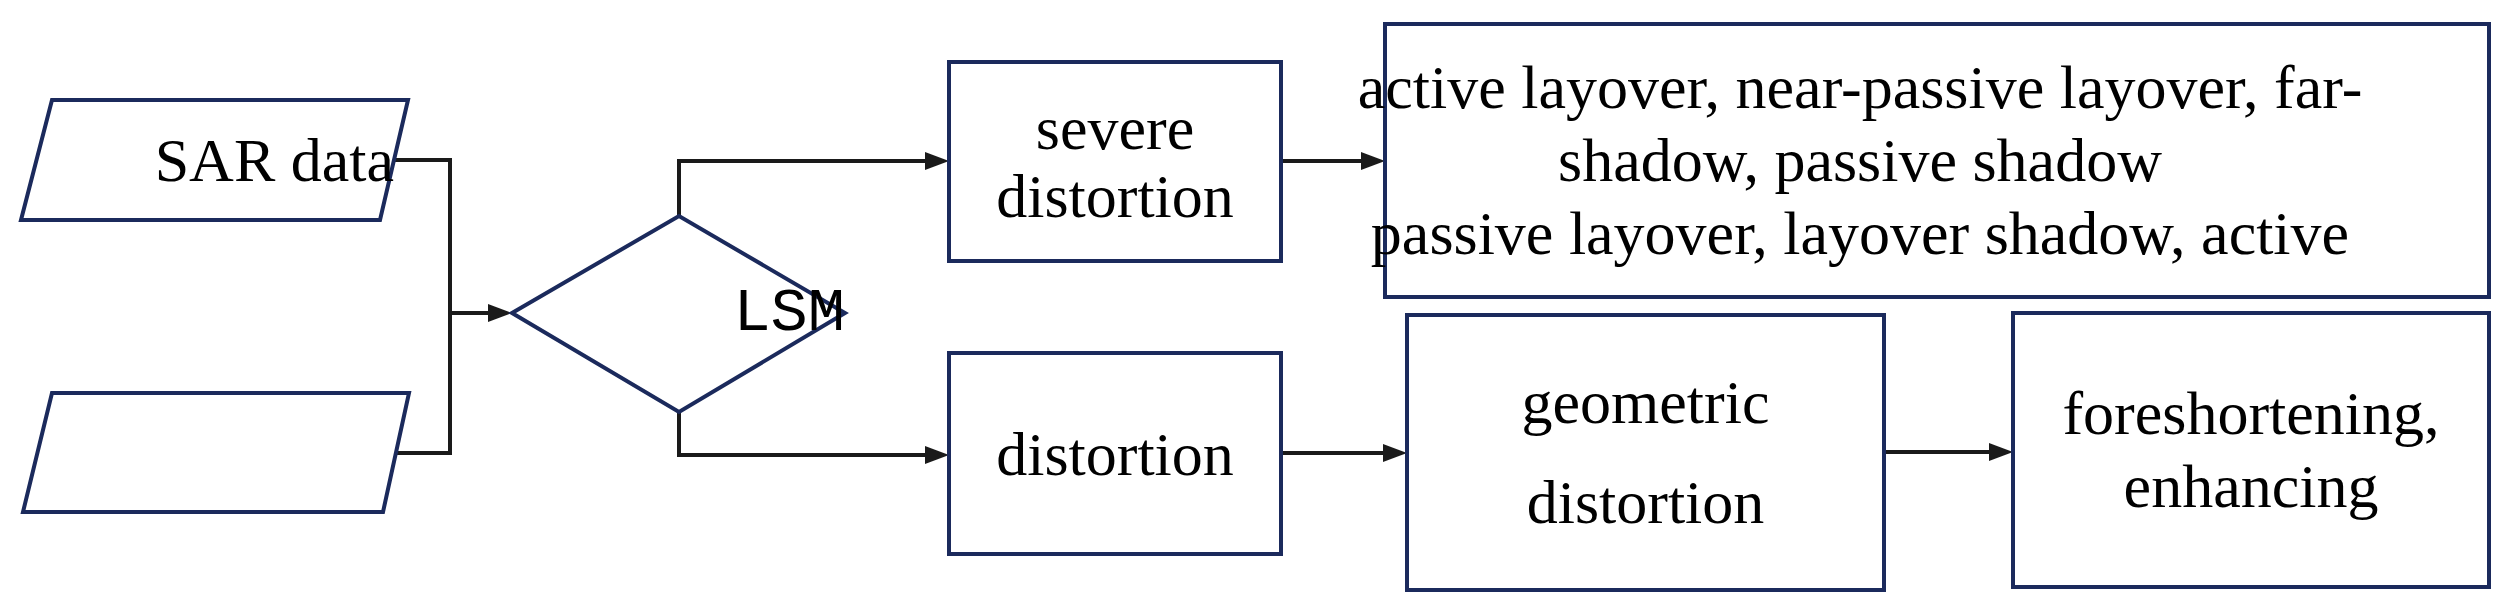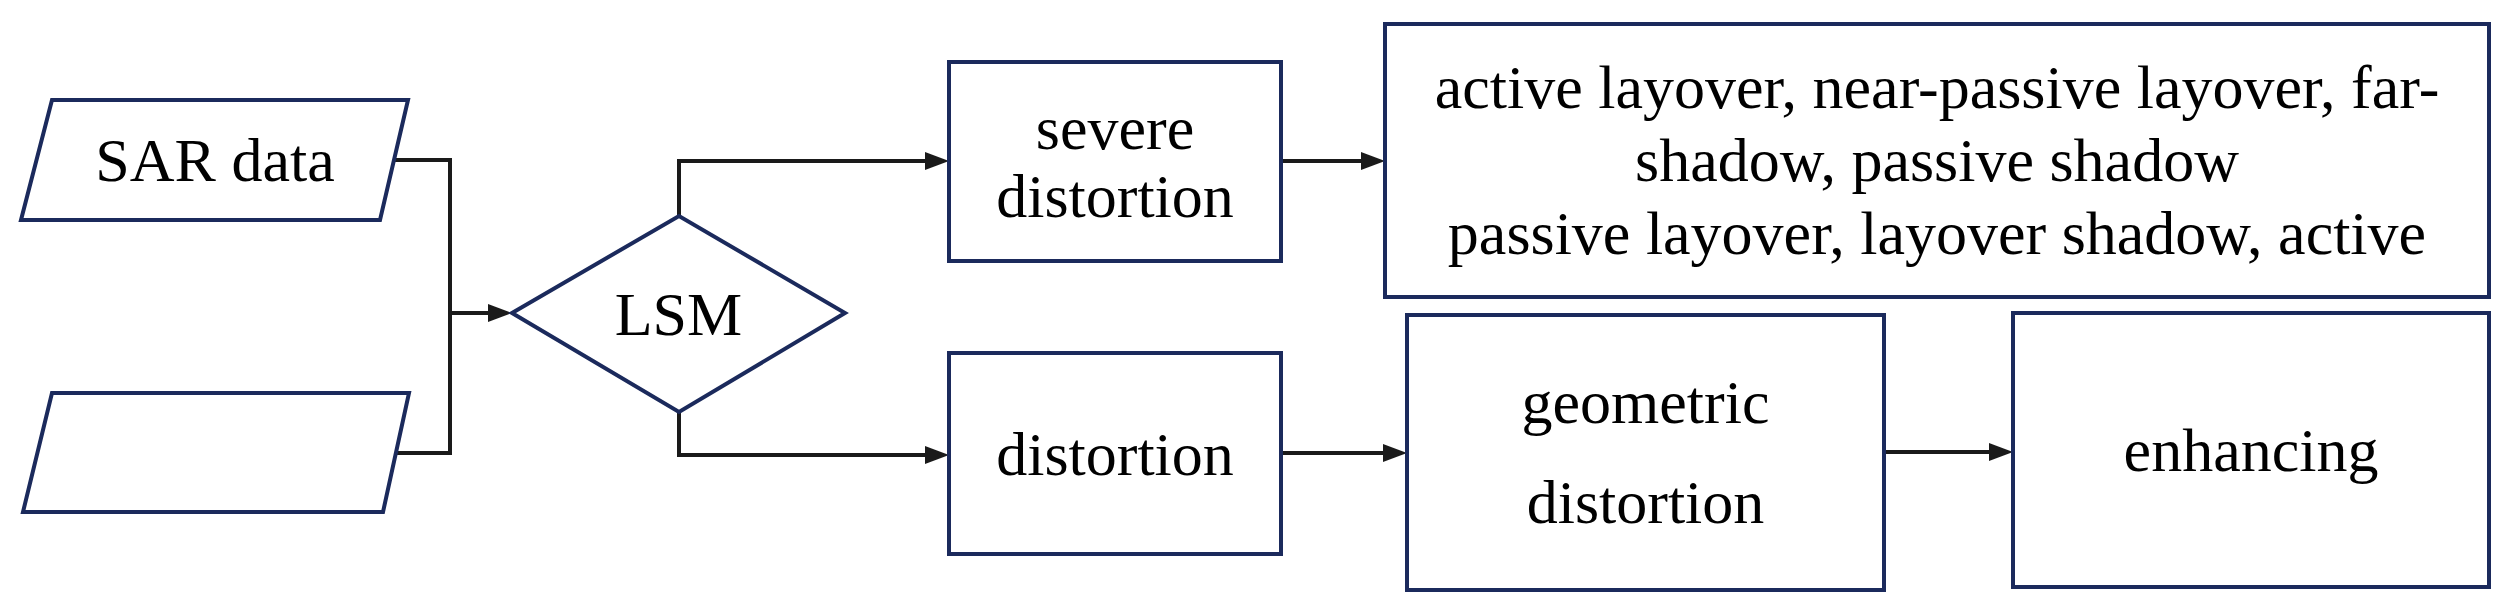--- a/index.html
+++ b/index.html
@@ -23,21 +23,21 @@
   .arrowhead{fill:var(--line-color);stroke:none;}
   .label{
     position:absolute;z-index:2;
     display:flex;flex-direction:column;
     align-items:center;justify-content:center;
     text-align:center;
     font-size:62px;line-height:68px;
     white-space:nowrap;
   }
   .label.wide{line-height:73px;}
-  .label.single{line-height:1;}
+  .label.single{line-height:1;align-items:flex-end;}
 </style>
 </head>
 <body>
 
 <div class="canvas">
 
   <svg width="2514" height="605" viewBox="0 0 2514 605">
 
     <g>
 
@@ -79,41 +79,42 @@
       <rect class="shape" x="1407" y="315" width="477" height="275"></rect>
       <rect class="shape" x="2013" y="313" width="476" height="274"></rect>
     </g>
   </svg>
 
   <div class="label single" style="left:36px;top:100px;width:358px;height:120px;">
     <div>SAR data</div>
   </div>
 
 
-  <div class="label single" style="left:512px;top:216px;width:333px;height:196px;">
+  <div class="label single" style="left:512px;top:216px;width:333px;height:196px;font-family:Liberation Mono, monospace;">
     <div>LSM</div>
   </div>
 
   <div class="label" style="left:949px;top:62px;width:332px;height:199px;">
     <div>severe</div>
     <div>distortion</div>
   </div>
 
   <div class="label" style="left:949px;top:353px;width:332px;height:201px;">
     <div>distortion</div>
   </div>
 
-  <div class="label wide" style="left:1385px;top:24px;width:1104px;height:273px;">
+  <div class="label wide" style="left:1308px;top:24px;width:1104px;height:273px;">
     <div>active layover, near-passive layover, far-</div>
     <div>shadow, passive shadow</div>
     <div>passive layover, layover shadow, active</div>
   </div>
 
   <div class="label wide" style="left:1407px;top:315px;width:477px;height:275px;gap:27px;">
     <div>geometric</div>
     <div>distortion</div>
   </div>
 
   <div class="label wide" style="left:2013px;top:313px;width:476px;height:274px;">
+    <div>foreshortening,</div>
     <div>enhancing</div>
   </div>
 
 </div>
 
 </body></html>

